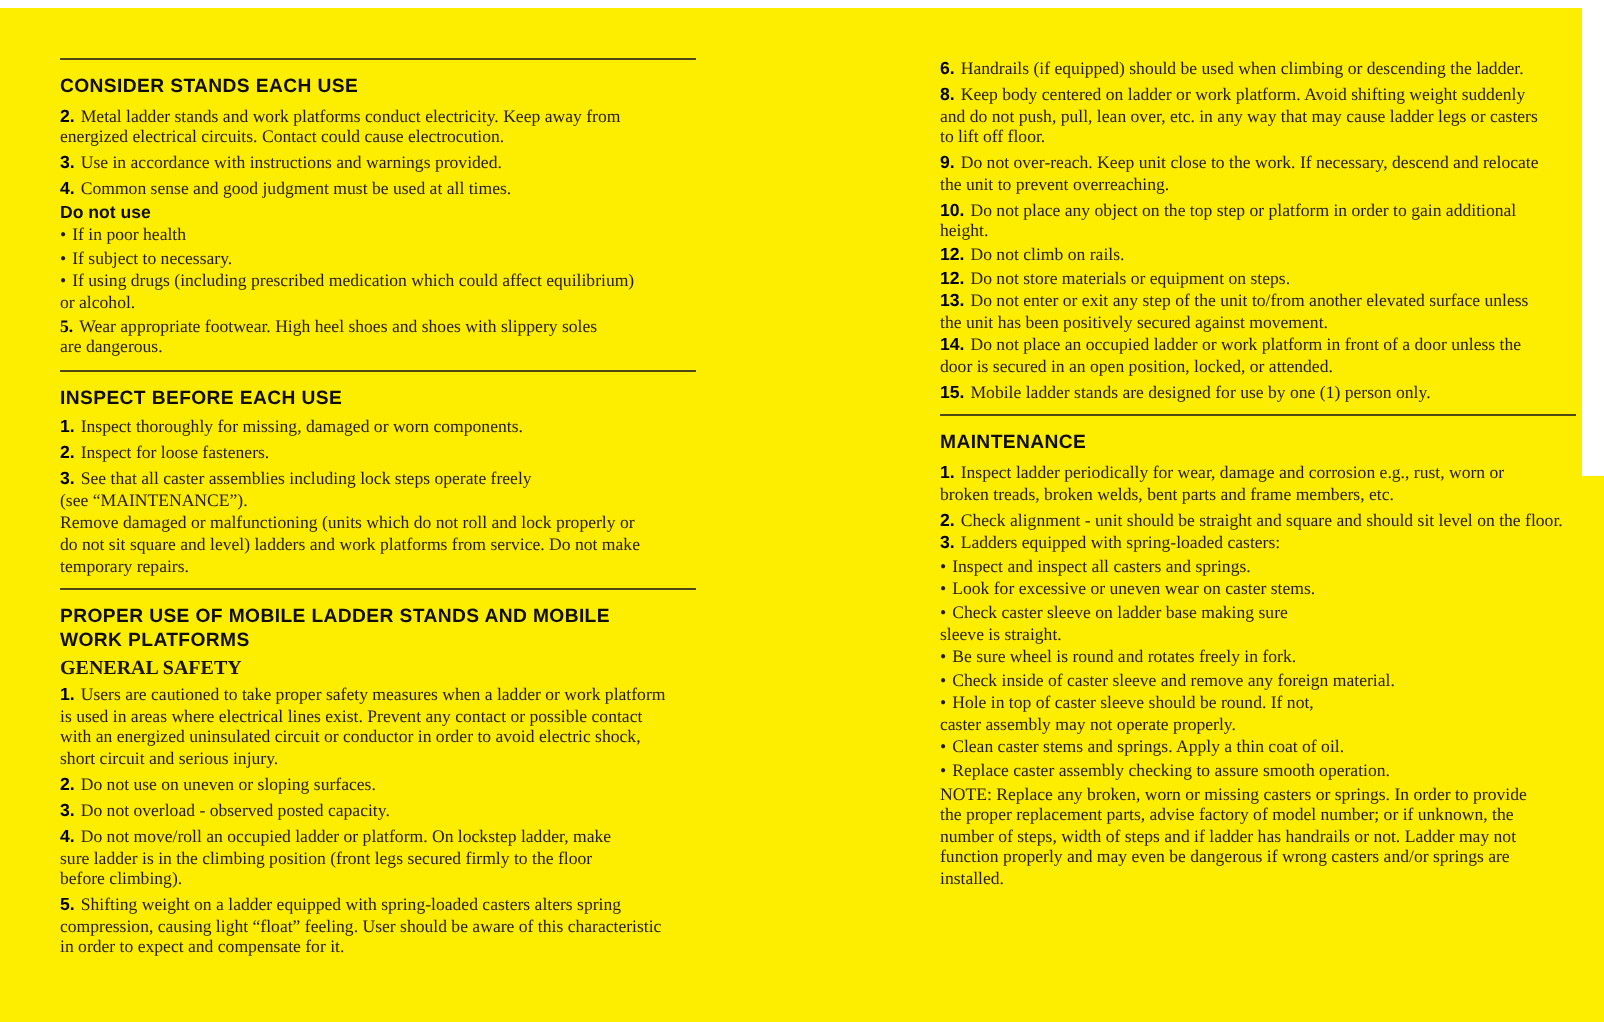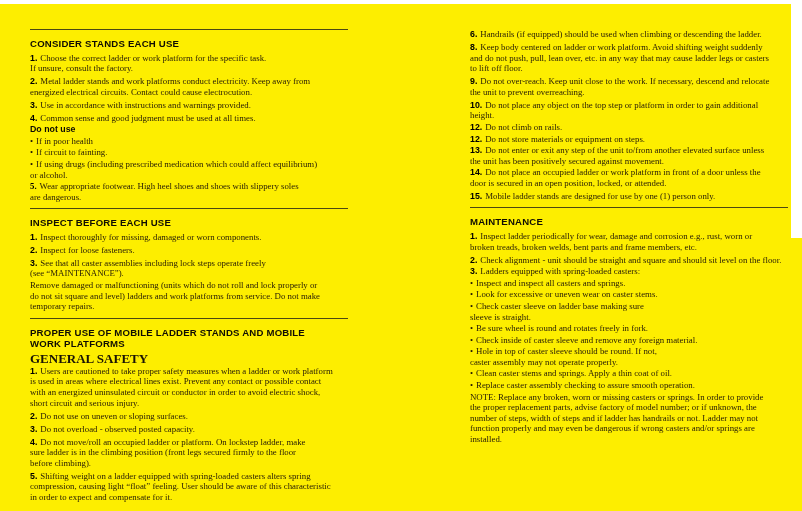--- a/index.html
+++ b/index.html
@@ -19,21 +19,21 @@
   .rule{height:1px;background:#4c4810;margin:6px 18px 8px 0;}
   .rule.first{margin-top:0;}
   h2{
     font-family:"Liberation Sans", sans-serif;
     font-size:9.6px;font-weight:bold;color:#100d03;
     margin:0 0 3px 0;line-height:11.5px;letter-spacing:.2px;
     white-space:pre-wrap;
   }
   h3{
     font-family:"Liberation Serif", serif;
-    font-size:13px;font-weight:bold;color:#1a1405;
+    font-size:10px;font-weight:bold;color:#1a1405;
     margin:0 0 2px 0;line-height:11px;
   }
   p.item{margin:0 0 2.4px 0;}
   p.item.tight{margin-bottom:1px;}
   .txt{white-space:pre-wrap;}
   .num{
     font-family:"Liberation Sans", sans-serif;
     font-weight:bold;color:#000;margin-right:3px;
   }
   .numserif{
@@ -50,29 +50,27 @@
 <body>
 
 <div class="scan-edge-top"></div>
 <div class="scan-edge-right"></div>
 
 <div class="col col-left">
 
   <div class="rule first"></div>
   <h2>CONSIDER STANDS EACH USE</h2>
 
-  <p class="item"><span class="num">1.</span><span class="txt">Choose the correct ladder or work platform for the specific task.
-If unsure, consult the factory.</span></p>
   <p class="item"><span class="num">2.</span><span class="txt">Metal ladder stands and work platforms conduct electricity. Keep away from
 energized electrical circuits. Contact could cause electrocution.</span></p>
   <p class="item"><span class="num">3.</span><span class="txt">Use in accordance with instructions and warnings provided.</span></p>
   <p class="item tight"><span class="num">4.</span><span class="txt">Common sense and good judgment must be used at all times.</span></p>
   <p class="item tight"><span class="subhead">Do not use</span></p>
   <p class="item tight"><span class="blt">•</span><span class="txt">If in poor health</span></p>
-  <p class="item tight"><span class="blt">•</span><span class="txt">If circuit to fainting.</span></p>
+  <p class="item tight"><span class="blt">•</span><span class="txt">If subject to necessary.</span></p>
   <p class="item tight"><span class="blt">•</span><span class="txt">If using drugs (including prescribed medication which could affect equilibrium)
 or alcohol.</span></p>
   <p class="item"><span class="numserif">5.</span><span class="txt">Wear appropriate footwear. High heel shoes and shoes with slippery soles
 are dangerous.</span></p>
 
   <div class="rule"></div>
   <h2>INSPECT BEFORE EACH USE</h2>
 
   <p class="item"><span class="num">1.</span><span class="txt">Inspect thoroughly for missing, damaged or worn components.</span></p>
   <p class="item"><span class="num">2.</span><span class="txt">Inspect for loose fasteners.</span></p>

